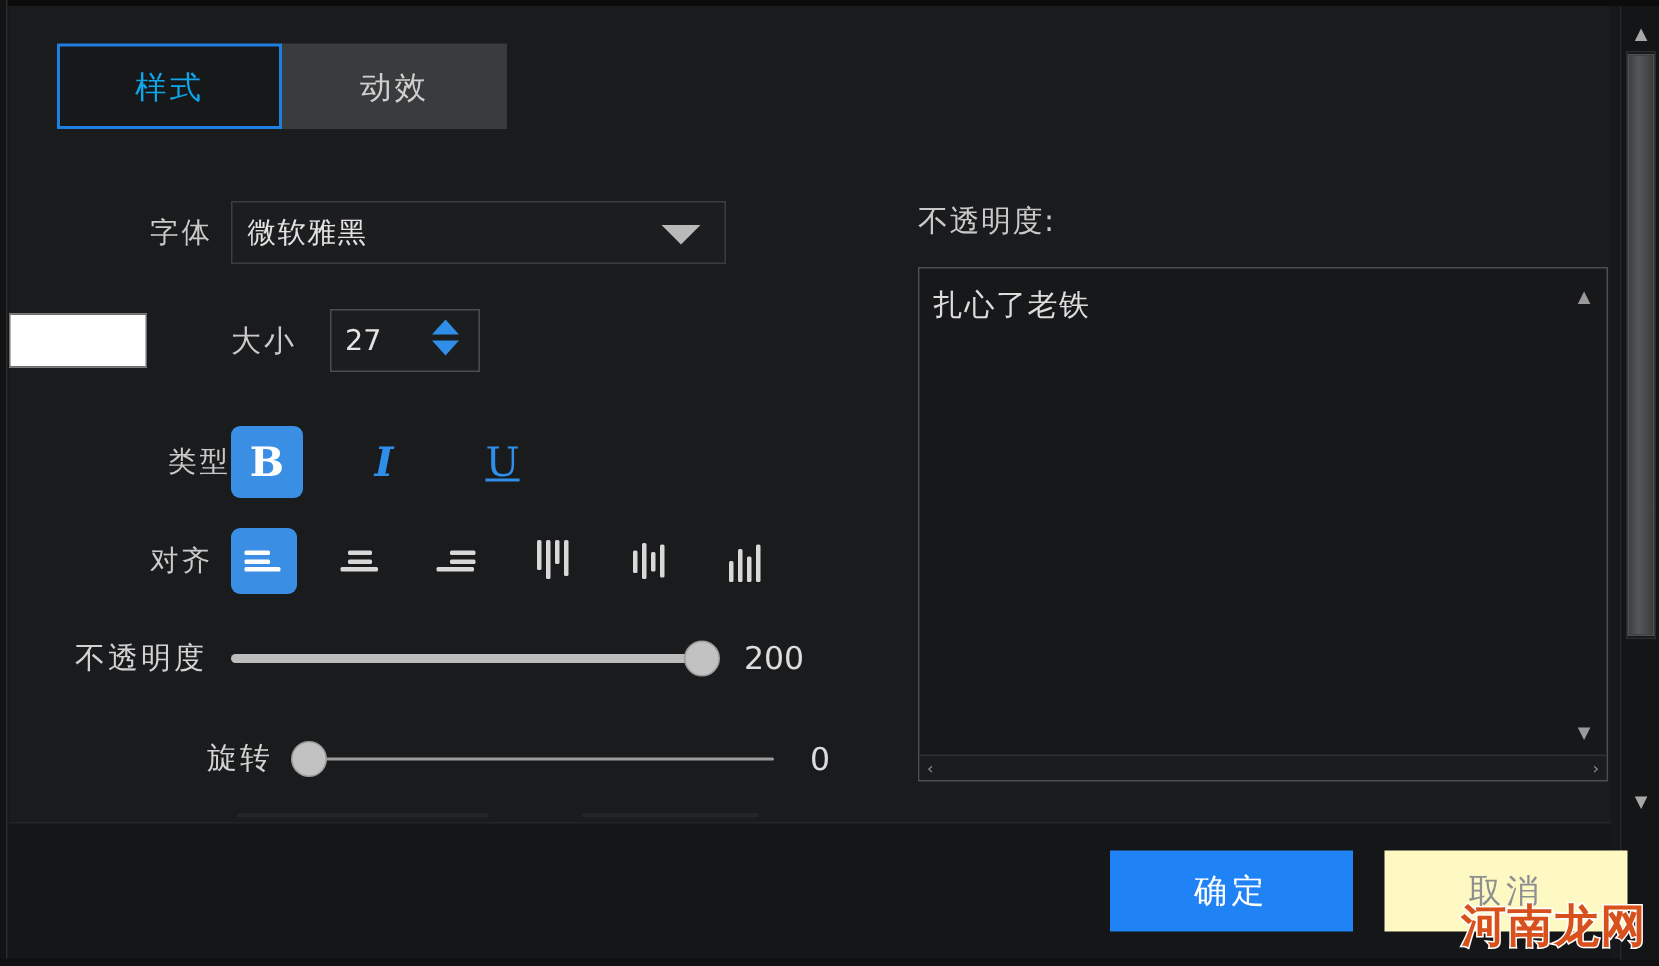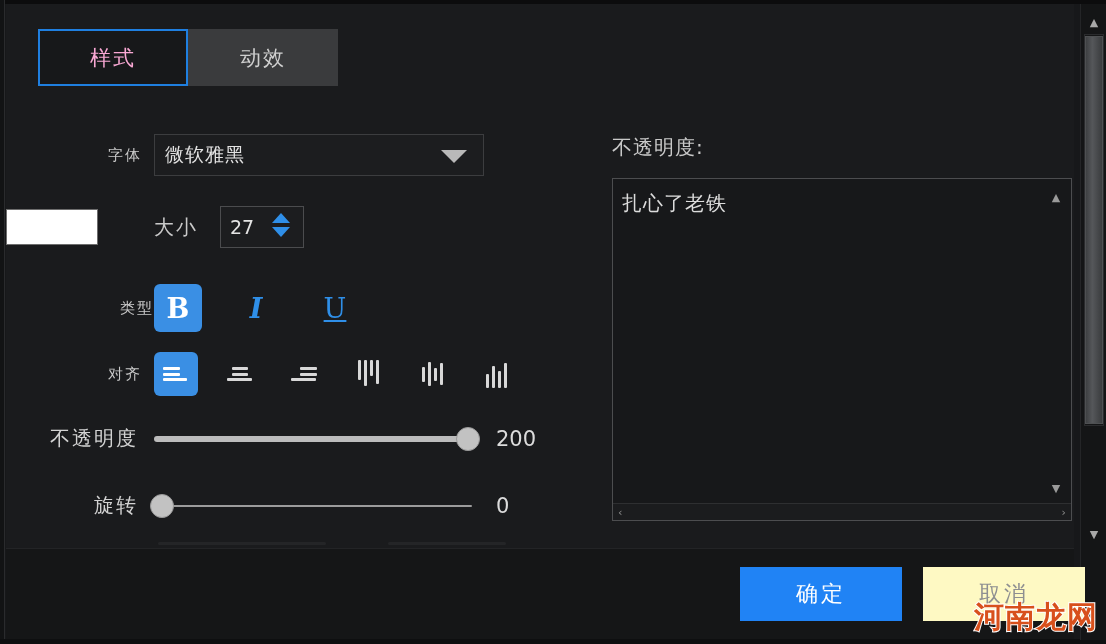--- a/index.html
+++ b/index.html
@@ -36,32 +36,32 @@
     width: 150px; height: 57px;
     display: flex; align-items: center; justify-content: center;
     font-size: 21px; letter-spacing: 2px;
     color: #d9d9d9;
     cursor: pointer;
     user-select: none;
   }
   .tab.active {
     background: #17181a;
     border: 2px solid #1f7fe0;
-    color: #f9a8d4;
+    color: #0ea5e9;
   }
   .tab.inactive {
     background: #3a3b3d;
     color: #cfcfcf;
   }
 
   
   .form { position:absolute; left:0; top:130px; width:600px; }
   .row { display:flex; align-items:center; position:absolute; }
   .lbl {
-    color: #c9c9c9; font-size: 15px; letter-spacing: 2px;
+    color: #c9c9c9; font-size: 19px; letter-spacing: 2px;
     text-align: right; user-select:none;
   }
 
   
   .row-font { left:0; top:0; width:600px; }
   .row-font .lbl { width: 148px; padding-right: 12px; }
   .select {
     position: relative;
     width: 330px; height: 42px;
     background: #1c1d1f;
@@ -86,21 +86,21 @@
   .swatch {
     width: 92px; height: 36px;
     background: #ffffff;
     border: 1px solid #6d6d6d;
     cursor: pointer;
   }
   .size-label { color:#c9c9c9; font-size:20px; letter-spacing:2px; margin-left:56px; }
   .spin {
     position: relative;
     margin-left: 22px;
-    width: 84px; height: 42px;
+    width: 100px; height: 42px;
     background: #1c1d1f;
     border: 1px solid #4b4c4e;
     display: flex; align-items: center;
     padding-left: 9px;
     color: #e4e4e4; font-size: 19px;
     cursor: text;
   }
   .spin .arrows {
     position:absolute; right: 13px; top: 50%; margin-top: -14px;
     display:flex; flex-direction:column; gap:4px;
@@ -358,21 +358,21 @@
 
     <div class="slider-row" style="left:0px; top:421px;">
       <div class="slbl">不透明度</div>
       <div class="track-wrap">
         <div class="track thick"></div>
         <div class="knob" style="left:302px;"></div>
       </div>
       <div class="sval">200</div>
     </div>
 
-    <div class="slider-row" style="left:0px; top:488px;">
+    <div class="slider-row" style="left:0px; top:488px;padding-left:44px;">
       <div class="slbl">旋转</div>
       <div class="track-wrap">
         <div class="track thin"></div>
         <div class="knob" style="left:-4px;"></div>
       </div>
       <div class="sval">0</div>
     </div>
 
     <div class="partial" style="left:152px; top:538px; width:168px;"></div>
     <div class="partial" style="left:382px; top:538px; width:118px;"></div>

